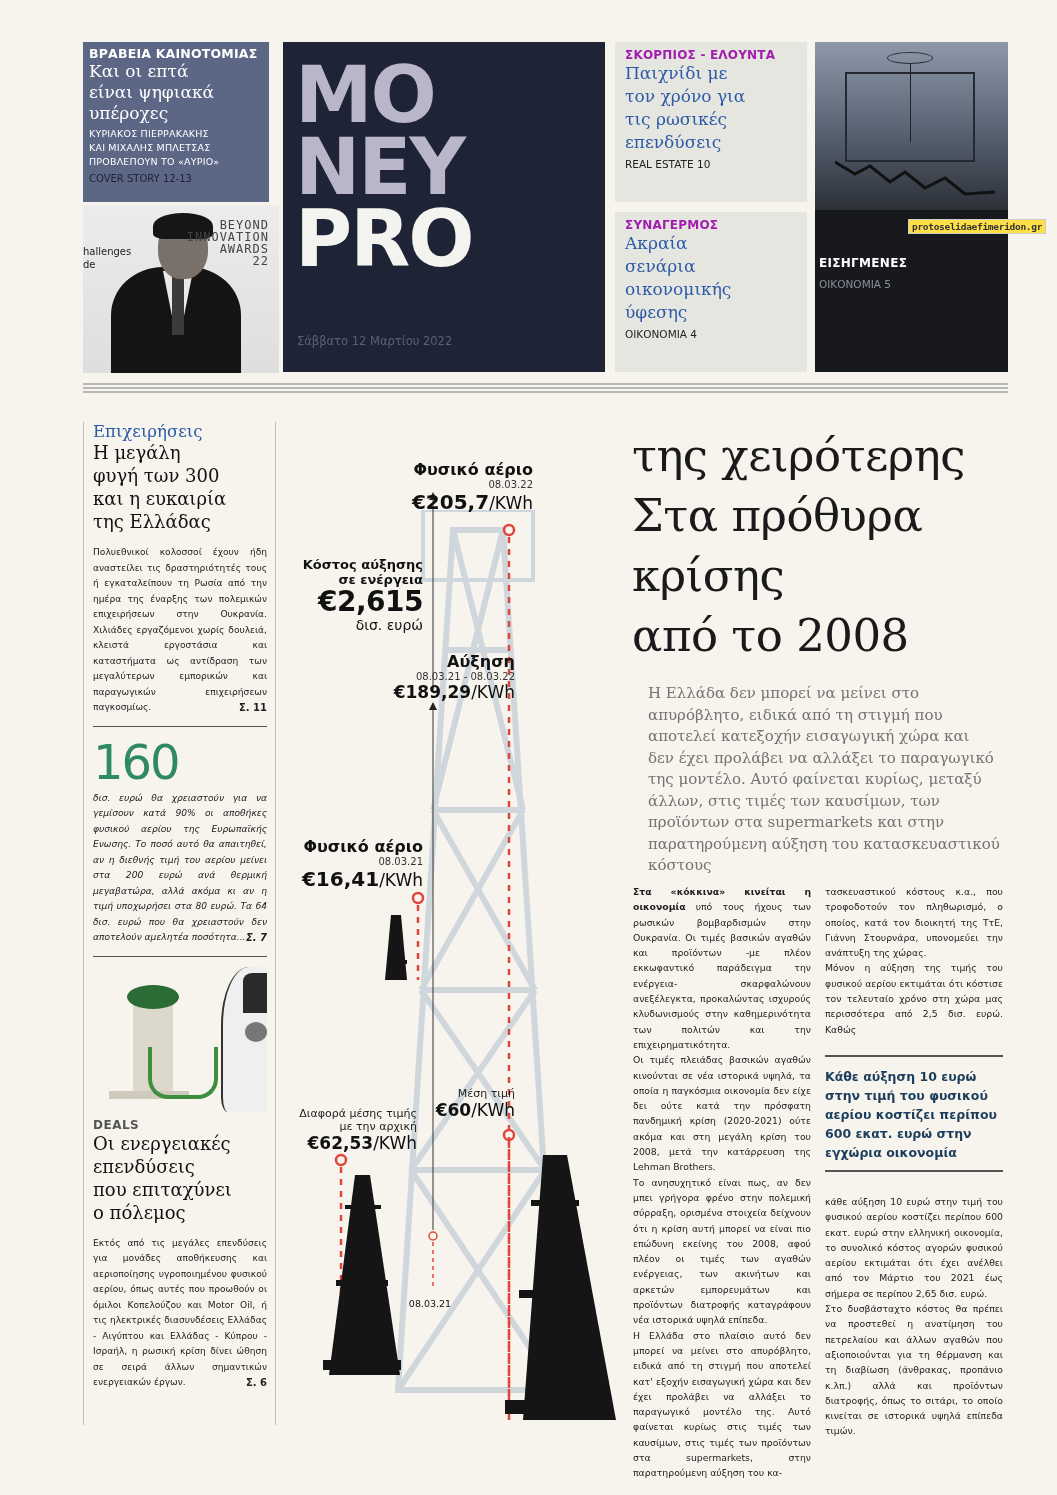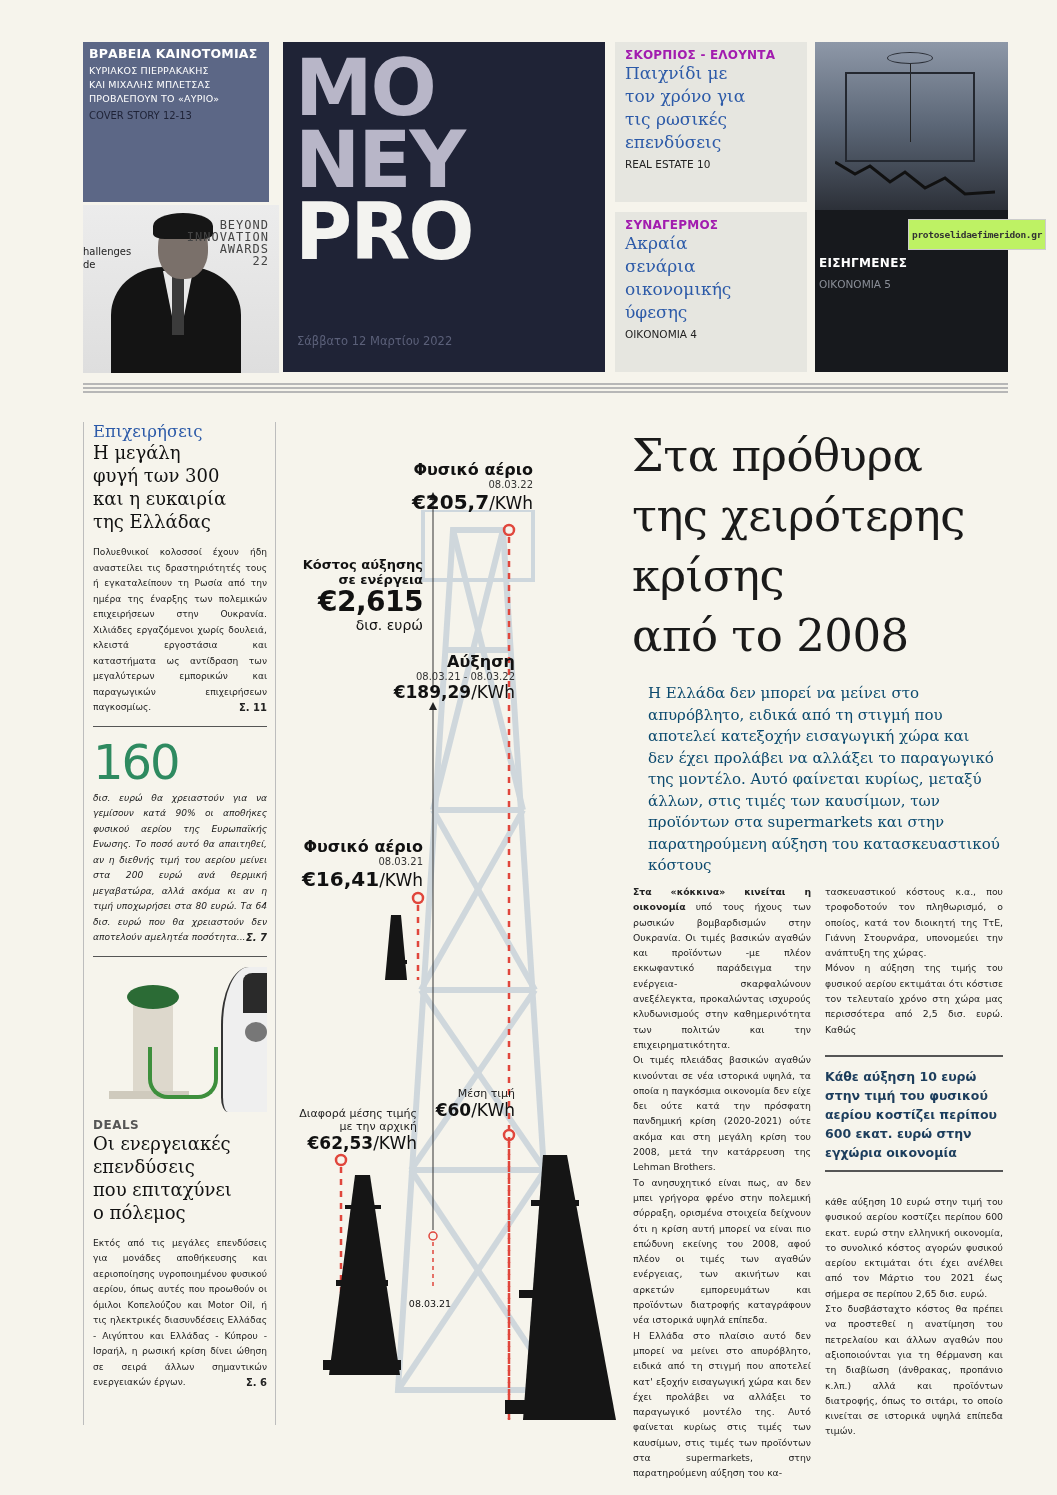--- a/index.html
+++ b/index.html
@@ -16,21 +16,21 @@
     .photo-person { position: absolute; left: 83px; top: 205px; width: 196px; height: 168px; background: linear-gradient(180deg, #ececec 0%, #dedede 100%); overflow: hidden; }
     .photo-person .head { position: absolute; left: 75px; top: 12px; width: 50px; height: 62px; border-radius: 48% 48% 45% 45%; background: #7a706a; }
     .photo-person .hair { position: absolute; left: 70px; top: 8px; width: 60px; height: 26px; border-radius: 50% 50% 20% 20%; background: #161616; }
     .photo-person .suit { position: absolute; left: 28px; top: 62px; width: 130px; height: 120px; border-radius: 40% 40% 0 0; background: #141414; }
     .photo-person .shirt { position: absolute; left: 80px; top: 66px; width: 30px; height: 60px; background: #e9e9e9; clip-path: polygon(0 0, 100% 0, 60% 100%, 40% 100%); }
     .photo-person .tie { position: absolute; left: 89px; top: 72px; width: 12px; height: 58px; background: #3b3b3b; }
     .photo-person .cut-text { position: absolute; left: 0; top: 40px; font-size: 10px; line-height: 13px; color: #222; }
     .photo-person .award-logo { position: absolute; right: 10px; top: 14px; font-size: 12px; line-height: 12px; color: #444; text-align: right; letter-spacing: 1px; font-family: "DejaVu Sans Mono", monospace; }
 
     .masthead { position: absolute; left: 283px; top: 42px; width: 322px; height: 330px; background: #1f2336; overflow: hidden; }
-    .masthead .logo { position: absolute; left: 12px; top: 10px; font-family: "DejaVu Sans", sans-serif; font-weight: bold; font-size: 78px; line-height: 72px; letter-spacing: -2px; }
+    .masthead .logo { position: absolute; left: 12px; top: 17px; font-family: "DejaVu Sans", sans-serif; font-weight: bold; font-size: 78px; line-height: 72px; letter-spacing: -2px; }
     .masthead .logo .l1, .masthead .logo .l2 { color: #b8b6c8; display: block; }
     .masthead .logo .l3 { color: #f3f3f0; display: block; }
     .masthead .date { position: absolute; left: 14px; bottom: 24px; font-size: 11.5px; color: #5b6079; }
 
     .box-skorpios { position: absolute; left: 615px; top: 42px; width: 192px; height: 160px; background: #e6e6e0; padding: 6px 10px; }
     .box-synag { position: absolute; left: 615px; top: 212px; width: 192px; height: 160px; background: #e6e6e0; padding: 6px 10px; }
     .kicker-dark { font-weight: bold; font-size: 12px; color: #a21caf; letter-spacing: 0.2px; }
     .title-blue { font-family: "DejaVu Serif", serif; font-size: 17px; line-height: 23px; color: #2c5aa8; }
     .ref-dark { font-size: 10.5px; color: #222; margin-top: 4px; }
 
@@ -38,21 +38,21 @@
     .box-eis .bourse { position: absolute; left: 0; top: 0; width: 193px; height: 168px; background: linear-gradient(180deg, #8e98a8 0%, #5b6676 50%, #2c3038 100%); }
     .box-eis .bourse .frame { position: absolute; left: 30px; top: 30px; width: 130px; height: 90px; border: 2px solid #242830; }
     .box-eis .bourse .ring { position: absolute; left: 72px; top: 10px; width: 46px; height: 12px; border: 1px solid #2a2e36; border-radius: 50%; }
     .box-eis .bourse .wire { position: absolute; left: 95px; top: 22px; width: 1px; height: 78px; background: #222; }
     .box-eis .bourse .zig { position: absolute; left: 20px; top: 110px; width: 160px; height: 50px; }
     .box-eis .text { position: absolute; left: 4px; top: 176px; width: 186px; color: #fff; margin-top: 38px; }
     .box-eis .kicker { font-weight: bold; font-size: 12px; letter-spacing: 0.3px; }
     .box-eis .title { font-family: "DejaVu Serif", serif; font-size: 17px; line-height: 23px; }
     .box-eis .ref { font-size: 10.5px; color: #8b8f98; margin-top: 8px; }
 
-    .watermark { position: absolute; left: 908px; top: 219px; background: #bef264; border: 1px solid #ccc; font-size: 9.5px; font-weight: bold; color: #333; padding: 9px 3px; font-family: "DejaVu Sans Mono", monospace; letter-spacing: -0.3px; }
+    .watermark { position: absolute; left: 908px; top: 219px; background: #fde047; border: 1px solid #ccc; font-size: 9.5px; font-weight: bold; color: #333; padding: 1px 3px; font-family: "DejaVu Sans Mono", monospace; letter-spacing: -0.3px; }
 
     .separator { position: absolute; left: 83px; top: 383px; width: 925px; height: 14px; }
     .separator div { height: 2px; background: #b7b7b7; margin-bottom: 2px; }
 
     
     .left-col { position: absolute; left: 83px; top: 422px; width: 193px; height: 1003px; border-left: 1px solid #bdbdbd; border-right: 1px solid #bdbdbd; padding: 0 8px 0 9px; }
     .sec-kicker { font-family: "DejaVu Serif", serif; font-size: 16.5px; color: #2c5aa8; }
     .sec-title { font-family: "DejaVu Serif", serif; font-size: 18px; line-height: 23px; color: #111; }
     .body-small { font-size: 9.1px; line-height: 15.5px; color: #222; text-align: justify; }
     .ref-s { font-weight: bold; float: right; font-size: 10px; }
@@ -76,33 +76,38 @@
     .lbl .date { font-size: 10px; color: #333; }
     .lbl .price { font-size: 17px; }
     .lbl .price b { font-weight: bold; }
     .lbl .unit { font-weight: normal; }
     .lbl .big { font-weight: bold; font-size: 28px; line-height: 30px; letter-spacing: -0.5px; }
     .lbl .sub { font-size: 14px; }
     .lbl .light { font-size: 11px; color: #222; }
 
     
     .headline { position: absolute; left: 632px; top: 426px; width: 380px; font-family: "DejaVu Serif", serif; font-size: 45px; line-height: 60px; color: #1a1a1a; letter-spacing: -0.5px; }
-    .lede { position: absolute; left: 648px; top: 683px; width: 352px; font-family: "DejaVu Serif", serif; font-size: 15px; line-height: 21.5px; color: #0c4a6e; }
+    .lede { position: absolute; left: 648px; top: 683px; width: 352px; font-family: "DejaVu Serif", serif; font-size: 15px; line-height: 21.5px; color: #737373; }
     .col-a { position: absolute; left: 633px; top: 884px; width: 178px; }
     .col-b { position: absolute; left: 825px; top: 884px; width: 178px; }
     .col-a .body-small, .col-b .body-small { font-size: 9.3px; line-height: 15.3px; }
     .para-kick { font-weight: bold; }
     .pull { border-top: 2px solid #555; border-bottom: 2px solid #555; padding: 10px 0 8px; margin: 18px 0 22px; }
     .pull-text { font-weight: bold; font-size: 12.5px; line-height: 19px; color: #1c3d5c; }
   </style>
 </head>
 <body>
 
 <div class="box-awards">
   <div class="kicker">ΒΡΑΒΕΙΑ ΚΑΙΝΟΤΟΜΙΑΣ</div>
+  <div class="title">
+    <div>Και οι επτά</div>
+    <div>είναι ψηφιακά</div>
+    <div>υπέροχες</div>
+  </div>
   <div class="sub">
     <div>ΚΥΡΙΑΚΟΣ ΠΙΕΡΡΑΚΑΚΗΣ</div>
     <div>ΚΑΙ ΜΙΧΑΛΗΣ ΜΠΛΕΤΣΑΣ</div>
     <div>ΠΡΟΒΛΕΠΟΥΝ ΤΟ «ΑΥΡΙΟ»</div>
   </div>
   <div class="ref">COVER STORY 12-13</div>
 </div>
 
 <div class="photo-person">
   <div class="cut-text">
@@ -321,22 +326,22 @@
   <div class="lbl" style="left:0; top:687px; width:134px;">
     <div class="light">Διαφορά μέσης τιμής</div>
     <div class="light">με την αρχική</div>
     <div class="price"><b>€62,53</b><span class="unit">/KWh</span></div>
   </div>
 
   <div class="lbl" style="left:122px; top:878px; width:50px; font-size:9.5px; text-align:center;">08.03.21</div>
 </div>
 
 <div class="headline">
+  <div>της χειρότερης</div>
   <div>Στα πρόθυρα</div>
-  <div>της χειρότερης</div>
   <div>κρίσης</div>
   <div>από το 2008</div>
 </div>
 
 <div class="lede">Η Ελλάδα δεν μπορεί να μείνει στο απυρόβλητο, ειδικά από τη στιγμή που αποτελεί κατεξοχήν εισαγωγική χώρα και δεν έχει προλάβει να αλλάξει το παραγωγικό της μοντέλο. Αυτό φαίνεται κυρίως, μεταξύ άλλων, στις τιμές των καυσίμων, των προϊόντων στα supermarkets και στην παρατηρούμενη αύξηση του κατασκευαστικού κόστους</div>
 
 <div class="col-a">
   <div class="body-small">
     <span class="para-kick">Στα «κόκκινα» κινείται η οικονομία</span><span> υπό τους ήχους των ρωσικών βομβαρδισμών στην Ουκρανία. Οι τιμές βασικών αγαθών και προϊόντων -με πλέον εκκωφαντικό παράδειγμα την ενέργεια- σκαρφαλώνουν ανεξέλεγκτα, προκαλώντας ισχυρούς κλυδωνισμούς στην καθημερινότητα των πολιτών και την επιχειρηματικότητα.</span>
   </div>

